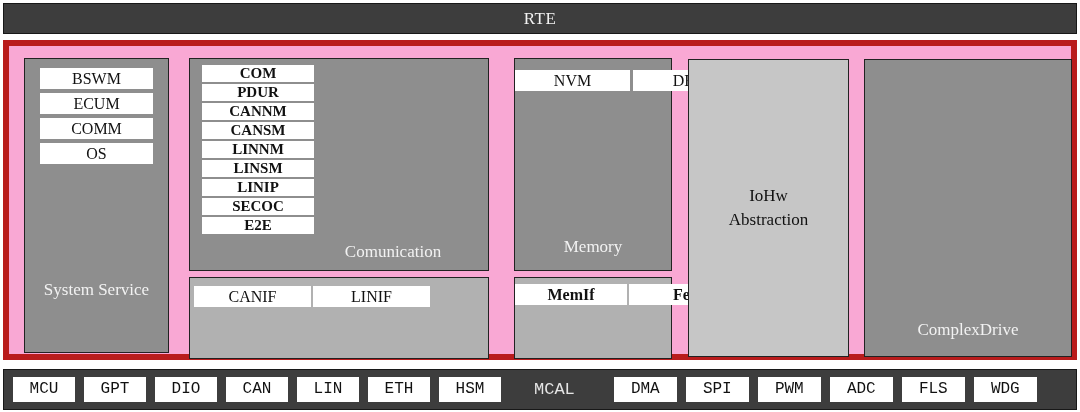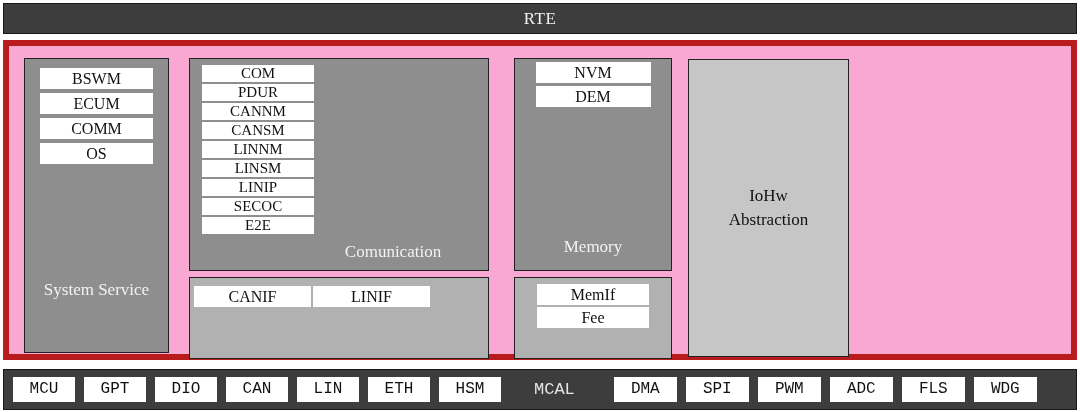--- a/index.html
+++ b/index.html
@@ -42,38 +42,38 @@
 
   
   #system-service{left:15px;top:12px;width:145px;height:295px;}
   #system-service .mods{display:flex;flex-direction:column;align-items:center;
     padding-top:9px;gap:4px;}
   #system-service .module{width:113px;height:21px;line-height:21px;font-size:16px;}
   #system-service .panel-label{bottom:52px;}
 
   
   #communication{left:180px;top:12px;width:300px;height:213px;}
-  #communication .mods{display:flex;flex-direction:column;padding:6px 16px 0 12px;gap:2px;}
+  #communication .mods{display:flex;flex-direction:column;padding:6px 16px 0 12px;gap:2px;font-weight:bold;}
   #communication .module{width:112px;height:17px;line-height:17px;font-size:15px;}
   #communication .panel-label{left:auto;right:20px;bottom:8px;width:150px;}
 
   
   #communication-if{left:180px;top:231px;width:300px;height:82px;}
   #communication-if .mods{display:flex;padding:8px 0 0 4px;gap:2px;}
   #communication-if .module{width:117px;height:21px;line-height:21px;font-size:16px;}
 
   
   #memory{left:505px;top:12px;width:158px;height:213px;}
-  #memory .mods{display:flex;flex-direction:column;align-items:center;padding-top:3px;gap:3px;}
+  #memory .mods{display:flex;align-items:center;padding-top:11px;gap:3px;}
   #memory .module{width:115px;height:21px;line-height:21px;font-size:16px;}
   #memory .panel-label{bottom:13px;}
 
   
   #memory-if{left:505px;top:231px;width:158px;height:82px;}
-  #memory-if .mods{display:flex;flex-direction:column;align-items:center;padding-top:6px;gap:2px;}
+  #memory-if .mods{display:flex;flex-direction:row;align-items:center;padding-top:6px;gap:2px;font-weight:bold;}
   #memory-if .module{width:112px;height:21px;line-height:21px;font-size:16px;}
 
   
   #iohw{left:679px;top:13px;width:161px;height:298px;
     background:var(--panel_lighter_gray,#c6c6c6);border:1px solid #222;position:absolute;
     display:flex;flex-direction:column;align-items:center;justify-content:center;
     color:var(--text_dark,#111);font-size:17px;line-height:1.4;text-align:center;}
 
   
   #complex-drive{left:855px;top:13px;width:208px;height:298px;}
@@ -140,20 +140,23 @@
       <div class="module">MemIf</div>
       <div class="module">Fee</div>
     </div>
   </div>
 
   <div id="iohw">
     <span>IoHw</span>
     <span>Abstraction</span>
   </div>
 
+  <div id="complex-drive" class="gray-panel">
+    <div class="panel-label">ComplexDrive</div>
+  </div>
 
 </div>
 
 <div id="mcal-bar" class="abs dark-bar">
   <div class="module">MCU</div>
   <div class="module">GPT</div>
   <div class="module">DIO</div>
   <div class="module">CAN</div>
   <div class="module">LIN</div>
   <div class="module">ETH</div>

